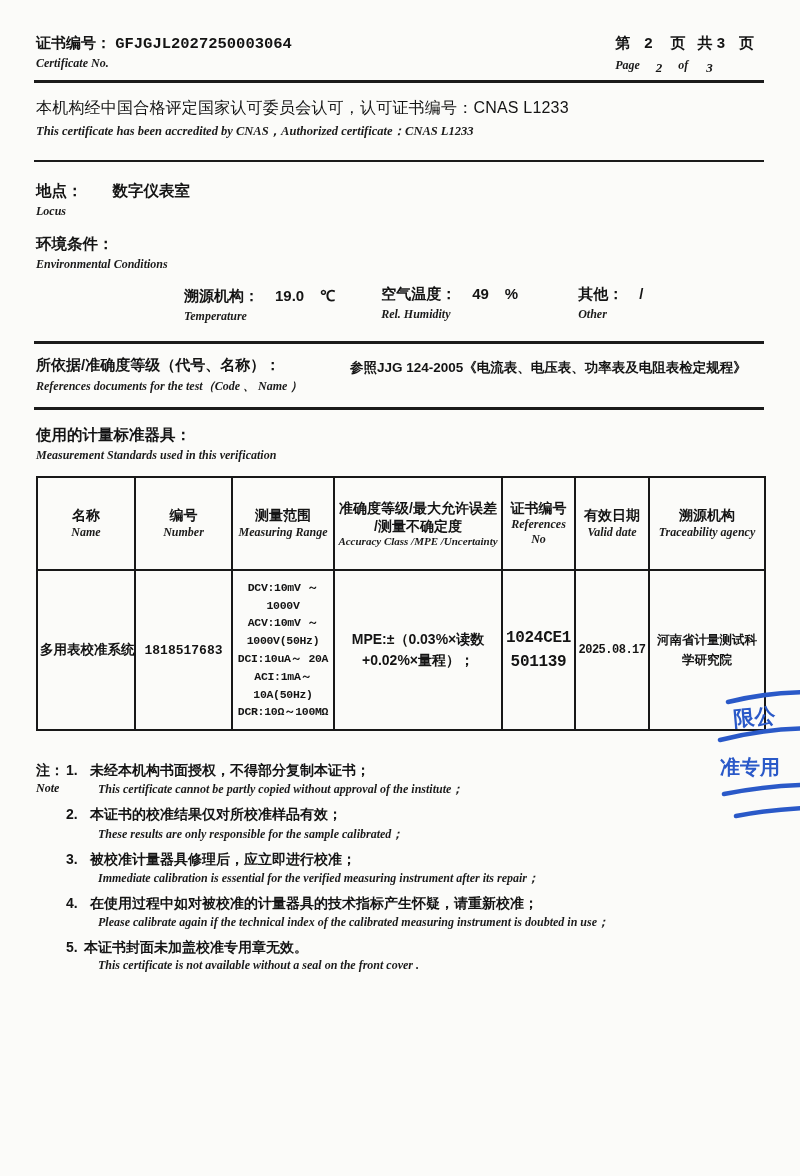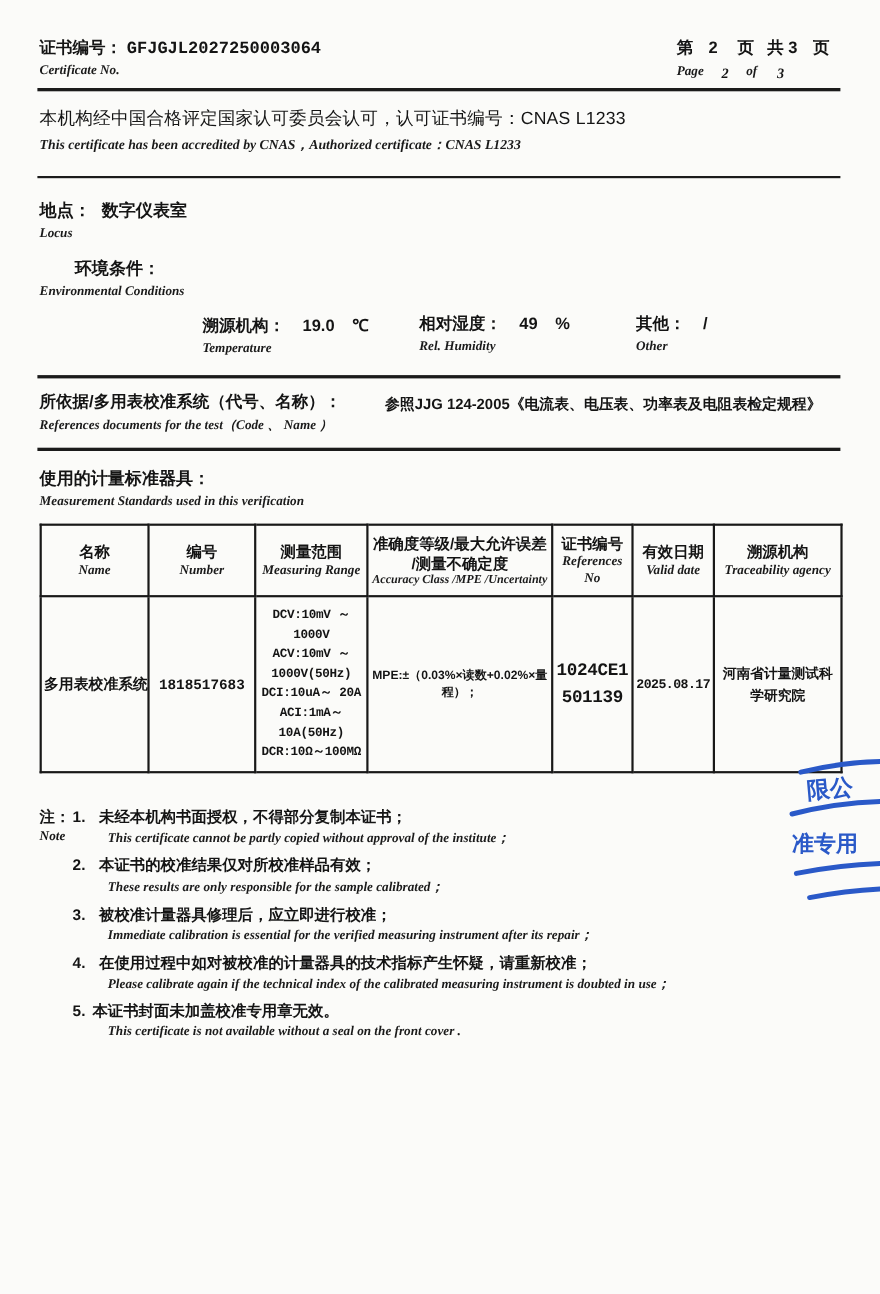--- a/index.html
+++ b/index.html
@@ -43,24 +43,24 @@
 
   
   .cnas { margin-top:15px; }
   .cnas .l1 { font-size:16px; font-weight:400; letter-spacing:0.2px; }
   .cnas .l2 { margin-top:4px; font-size:12.5px; }
   .cnas-rule { margin-top:20px; }
 
   
   .loc { margin-top:19px; }
   .loc .l1 { font-size:15.5px; font-weight:700; }
-  .loc .l1 .val { margin-left:10px; }
+  .loc .l1 .val { margin-left:30px; }
   .loc .l2 { margin-top:2px; }
   .env-h { margin-top:15px; }
-  .env-h .l1 { font-size:15.5px; font-weight:700;margin-left:32px; }
+  .env-h .l1 { font-size:15.5px; font-weight:700; }
   .env-h .l2 { margin-top:2px; }
   .env-row { display:flex; margin-top:13px; }
   .env-item .l1 { font-size:15px; font-weight:700; }
   .env-item .l1 .val { margin:0 16px; }
   .env-item .l2 { margin-top:3px; }
   .env-item.i1 { margin-left:148px; }
   .env-item.i2 { margin-left:46px; }
   .env-item.i3 { margin-left:60px; }
   .env-rule { margin-top:17px; }
 
@@ -73,32 +73,32 @@
   .refs-rule { margin-top:12px; }
 
   
   .std-h { margin-top:15px; }
   .std-h .l1 { font-size:15.5px; font-weight:700; }
   .std-h .l2 { margin-top:2px; }
 
   
   table.std { border-collapse:collapse; margin-top:13px; width:728px; table-layout:fixed; }
   table.std th, table.std td { border:2px solid #181818; padding:2px; vertical-align:middle; text-align:center; }
-  table.std thead tr { height:65px; }
+  table.std thead tr { height:93px; }
   table.std tbody tr { height:160px; }
   th .czh { font-size:14px; font-weight:700; line-height:1.25; }
   th .cen { font-size:12px; }
   th.acc .cen { font-size:11px; }
   col.c-name { width:98px; } col.c-num { width:97px; } col.c-range { width:102px; }
   col.c-acc { width:168px; } col.c-cert { width:73px; } col.c-date { width:74px; } col.c-agency { width:116px; }
   td.name { font-size:13.5px; font-weight:700; white-space:nowrap; }
   td.num { font-size:13px; }
   td.range { font-size:11.5px; line-height:1.55; letter-spacing:-0.3px; }
   td.range div { white-space:nowrap; }
-  td.acc { font-size:11px; font-weight:700; line-height:1.5; padding:0 3px; }
+  td.acc { font-size:14px; font-weight:700; line-height:1.5; padding:0 3px; }
   td.cert { font-size:16px; letter-spacing:-0.3px; word-break:break-all; line-height:1.5;margin-left:36px; }
   td.date { font-size:12px; letter-spacing:-0.5px; white-space:nowrap; }
   td.agency { font-size:12.5px; font-weight:700; line-height:1.6; padding:0 4px; }
 
   
   .notes { margin-top:29px; }
   .note-item { margin-bottom:5px; }
   .note-zh { display:flex; font-size:14px; font-weight:700; line-height:1.45; }
   .note-pre { width:30px; flex:none; }
   .note-no { width:24px; flex:none; }
@@ -158,37 +158,37 @@
 
   <div class="env-row">
     <div class="env-item i1">
       <div class="l1">
         <span>溯源机构：</span><span class="val">19.0</span><span>℃</span>
       </div>
       <div class="l2 en-i">Temperature</div>
     </div>
     <div class="env-item i2">
       <div class="l1">
-        <span>相对湿度：</span><span class="val">49</span><span>%</span>
+        <span>空气温度：</span><span class="val">49</span><span>%</span>
       </div>
       <div class="l2 en-i">Rel. Humidity</div>
     </div>
     <div class="env-item i3">
       <div class="l1">
         <span>其他：</span><span class="val">/</span>
       </div>
       <div class="l2 en-i">Other</div>
     </div>
   </div>
 
   <hr class="rule env-rule">
 
   <div class="refs">
     <div class="refs-label">
-      <div class="l1">所依据/多用表校准系统（代号、名称）：</div>
+      <div class="l1">所依据/准确度等级（代号、名称）：</div>
       <div class="l2 en-i">References documents for the test（Code 、 Name ）</div>
     </div>
     <div class="refs-value">参照JJG 124-2005《电流表、电压表、功率表及电阻表检定规程》</div>
   </div>
 
   <hr class="rule refs-rule">
 
   <div class="std-h">
     <div class="l1">使用的计量标准器具：</div>
     <div class="l2 en-i">Measurement Standards used in this verification</div>

